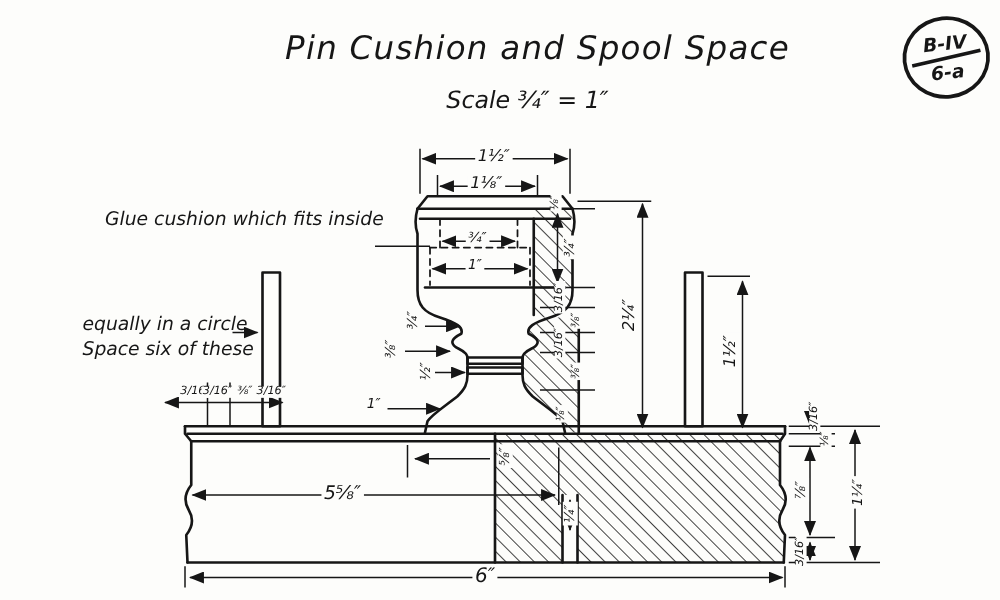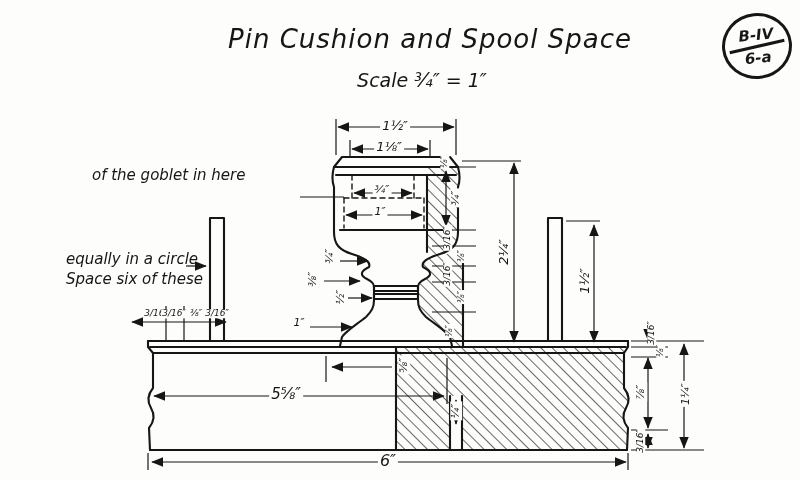--- a/index.html
+++ b/index.html
@@ -135,21 +135,21 @@
 <div class="lbl title" style="left:430px;top:40px">Pin Cushion and Spool Space</div>
 <div class="lbl scale" style="left:422px;top:81px">Scale ¾″ = 1″</div>
 
 <div class="badge">
   <div>B-IV</div>
   <div class="badge-line"></div>
   <div>6-a</div>
 </div>
 
 <div class="note" style="left:84px;top:166px">
-  <div style="padding-left:8px">of the goblet in here</div>
+  <div>Glue cushion which fits inside</div>
 </div>
 <div class="note" style="left:66px;top:250px">
   <div>equally in a circle</div>
   <div>Space six of these</div>
 </div>
 
 <div class="lbl" style="left:395px;top:126px">1½″</div>
 <div class="lbl" style="left:389px;top:147px">1⅛″</div>
 <div class="lbl sm" style="left:382px;top:190px">¾″</div>
 <div class="lbl sm" style="left:380px;top:212px">1″</div>
@@ -169,20 +169,20 @@
 <div class="lbl sm" style="left:299px;top:323px">1″</div>
 
 <div class="lbl xs" style="left:156px;top:314px">3/16″</div>
 <div class="lbl xs" style="left:174px;top:314px">3/16″</div>
 <div class="lbl xs" style="left:196px;top:314px">⅜″</div>
 <div class="lbl xs" style="left:217px;top:314px">3/16″</div>
 
 <div class="lbl rot" style="left:585px;top:281px">1½″</div>
 <div class="lbl rot sm" style="left:404px;top:365px">⅝″</div>
 <div class="lbl rot sm" style="left:456px;top:411px">¼″</div>
-<div class="lbl f15" style="left:286px;top:395px">5⅝″</div>
+<div class="lbl f15" style="left:274px;top:395px">5⅝″</div>
 <div class="lbl f16" style="left:388px;top:461px">6″</div>
 
 <div class="lbl rot xs" style="left:652px;top:333px">3/16″</div>
 <div class="lbl rot xs" style="left:661px;top:351px">⅛″</div>
 <div class="lbl rot sm" style="left:641px;top:392px">⅞″</div>
 <div class="lbl rot sm" style="left:686px;top:394px">1¼″</div>
 <div class="lbl rot xs" style="left:641px;top:441px">3/16″</div>
 
 </body></html>

